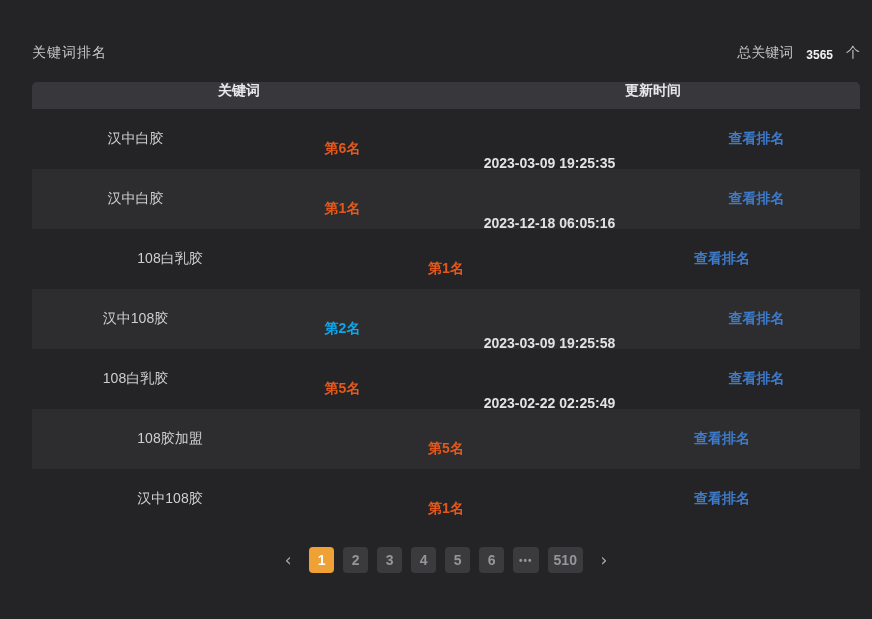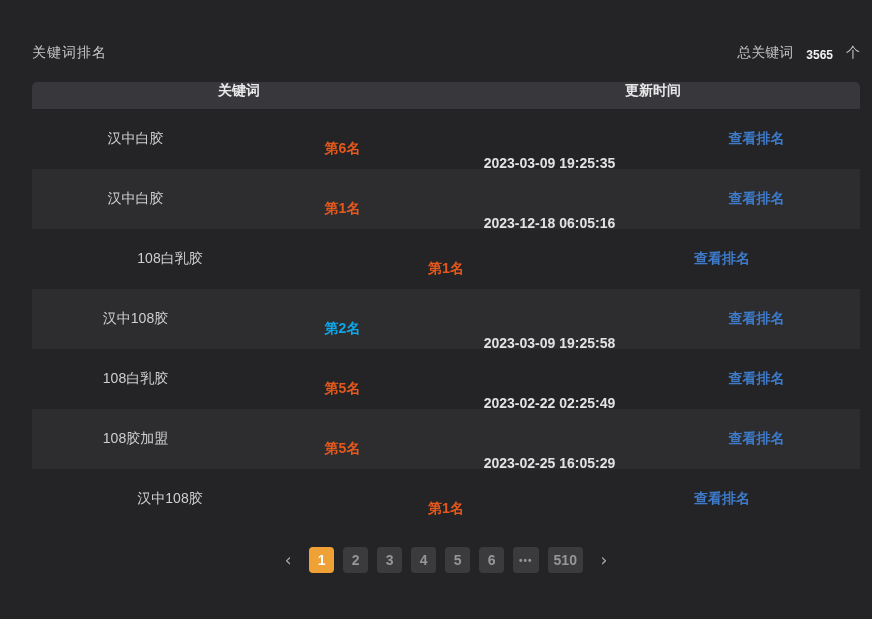--- a/index.html
+++ b/index.html
@@ -172,21 +172,20 @@
     <div class="td rank" style="color: rgb(228, 88, 28);">第5名</div>
     <div class="td updated">2023-02-22 02:25:49</div>
     <div class="td action">
       <a style="color: rgb(61, 123, 202);">查看排名</a>
     </div>
   </div>
 
   <div class="tr">
     <div class="td keyword">108胶加盟</div>
     <div class="td rank" style="color: rgb(228, 88, 28);">第5名</div>
-    <div class="td updated">2023-02-25 16:05:29</div>
     <div class="td action">
       <a style="color: rgb(61, 123, 202);">查看排名</a>
     </div>
   </div>
 
   <div class="tr">
     <div class="td keyword">汉中108胶</div>
     <div class="td rank" style="color: rgb(228, 88, 28);">第1名</div>
     <div class="td action">
       <a style="color: rgb(61, 123, 202);">查看排名</a>

